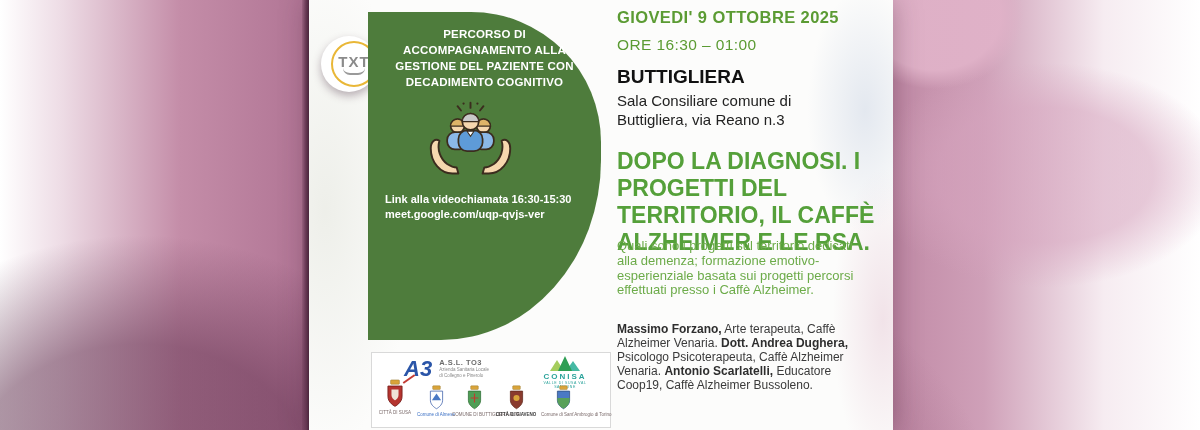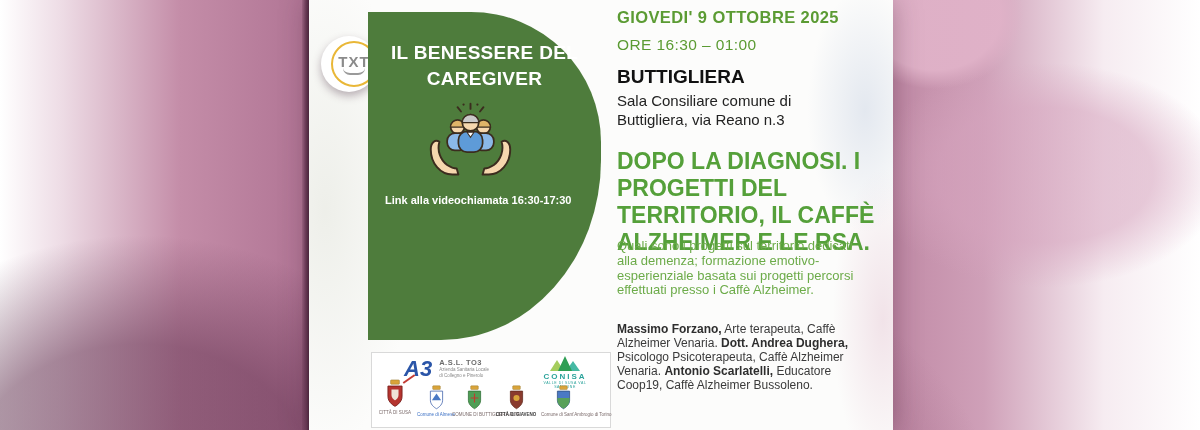--- a/index.html
+++ b/index.html
@@ -138,21 +138,21 @@
 <div class="page">
 
   <div class="txt-logo">
     <div class="txt-ring">
       <span class="txt-text">TXT</span>
       <span class="txt-arc"></span>
     </div>
   </div>
 
   <div class="green-panel">
-    <div class="gp-title">IL BENESSERE DEL CAREGIVER</div>
+    <div class="gp-subtitle">PERCORSO DI ACCOMPAGNAMENTO ALLA GESTIONE DEL PAZIENTE CON DECADIMENTO COGNITIVO</div>
 
     <svg class="gp-icon" viewBox="0 0 110 95">
 
       <line class="cg-stroke" x1="55" y1="8" x2="55" y2="2"></line>
       <line class="cg-stroke" x1="44" y1="11" x2="40" y2="6"></line>
       <line class="cg-stroke" x1="66" y1="11" x2="70" y2="6"></line>
       <circle cx="47" cy="3" r="1.3" fill="#3b2c1e"></circle>
       <circle cx="63" cy="3" r="1.3" fill="#3b2c1e"></circle>
 
       <circle cx="40" cy="29" r="8" fill="#f6d7ae" stroke="#3b2c1e" stroke-width="2"></circle>
@@ -166,21 +166,22 @@
       <path d="M45.5,24 a9.5 9.5 0 0 1 19 0 z" fill="#c9c9c9" stroke="#3b2c1e" stroke-width="1.5"></path>
       <rect x="41" y="34" width="28" height="24" rx="10" fill="#5e9bd8" stroke="#3b2c1e" stroke-width="2"></rect>
       <path d="M51,35 l4,6 l4,-6 z" fill="#ffffff" stroke="#3b2c1e" stroke-width="1.2"></path>
 
       <path d="M34,84 C20,84 9,71 9,55 C9,47 14,43 19,46 C16,56 20,67 28,73 C31,75 35,77 39,77 L41,84 Z" fill="#f6d7ae" stroke="#3b2c1e" stroke-width="2.2" stroke-linejoin="round"></path>
       <path d="M76,84 C90,84 101,71 101,55 C101,47 96,43 91,46 C94,56 90,67 82,73 C79,75 75,77 71,77 L69,84 Z" fill="#f6d7ae" stroke="#3b2c1e" stroke-width="2.2" stroke-linejoin="round"></path>
     </svg>
 
     <div class="gp-links">
       <div class="gp-link-group">
-        <div>Link alla videochiamata 16:30-17:30</div>
+        <div>Link alla videochiamata 16:30-15:30</div>
+        <div>meet.google.com/uqp-qvjs-ver</div>
       </div>
     </div>
   </div>
 
   <div class="logos-box">
 
     <div class="asl-logo">
       <span class="asl-mark">A3</span>
       <span class="asl-texts">
         <span class="asl-name" style="display:block">A.S.L. TO3</span>

